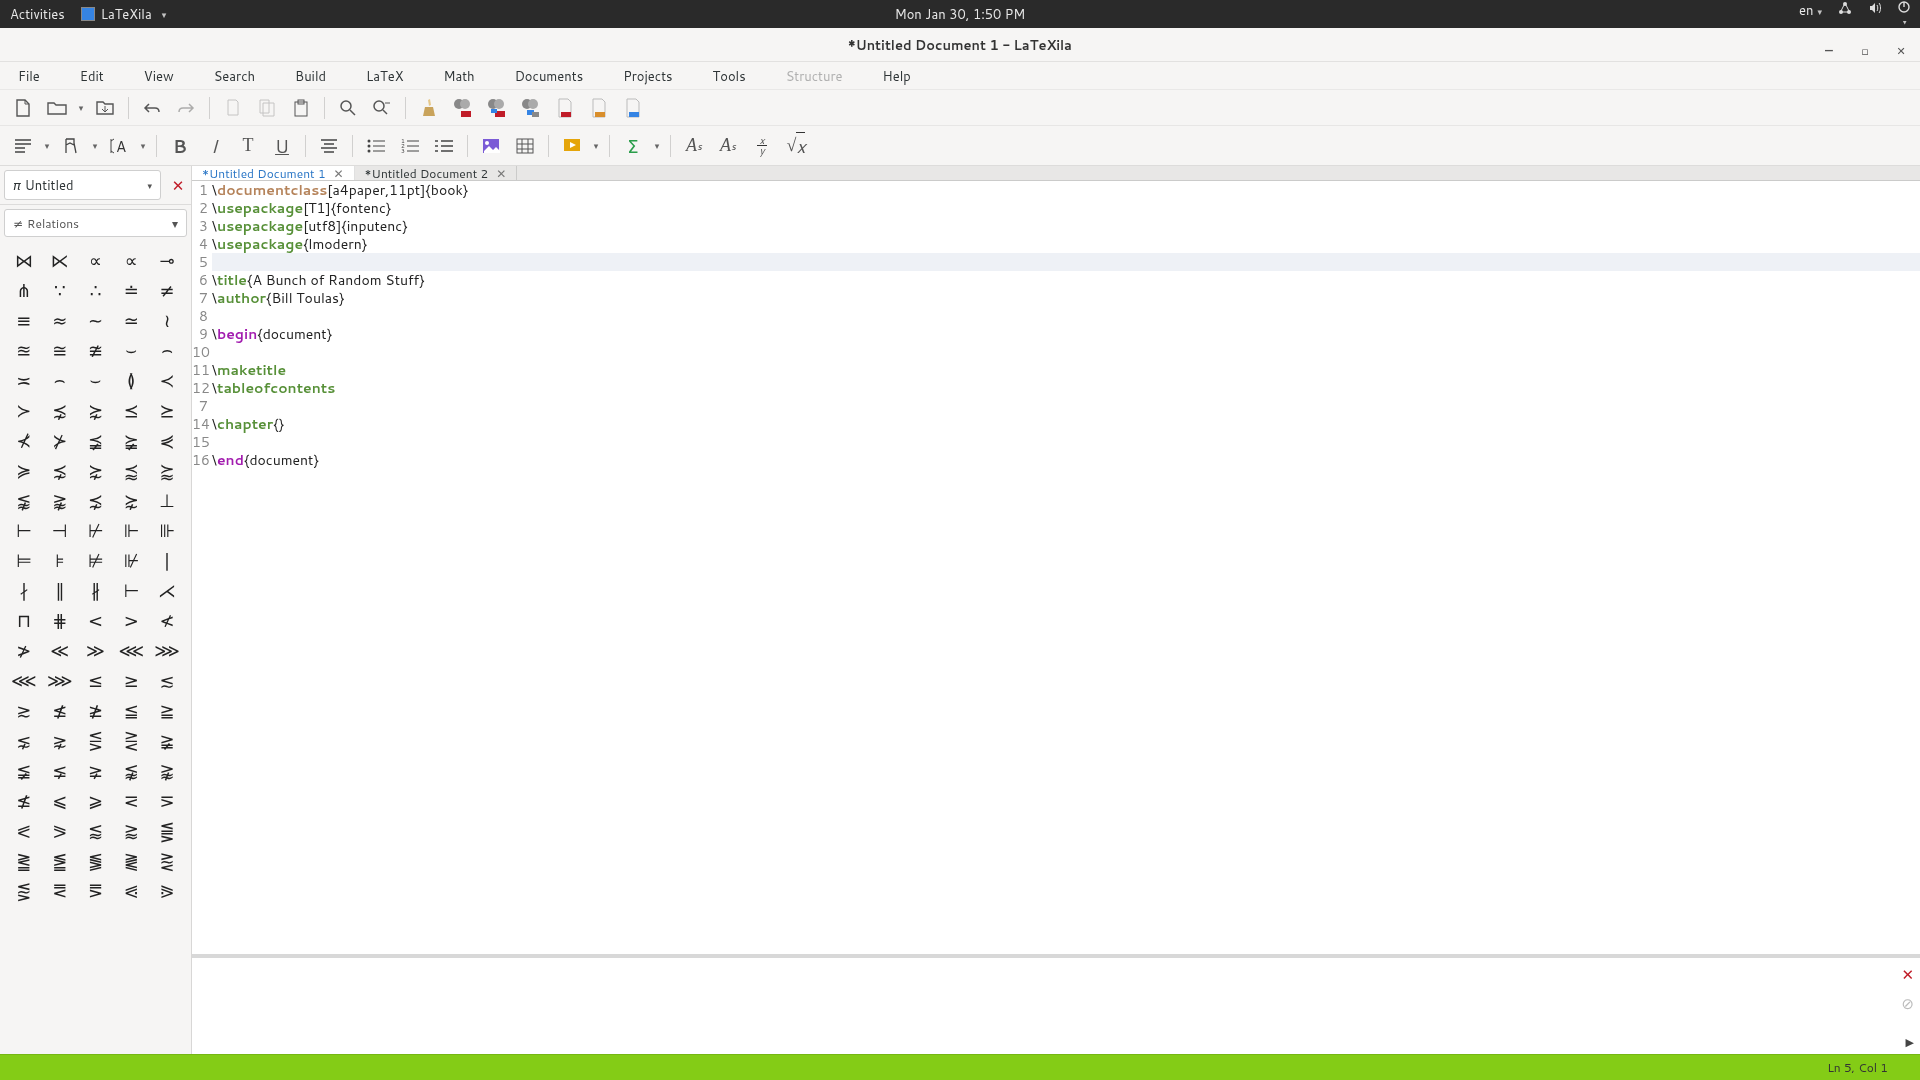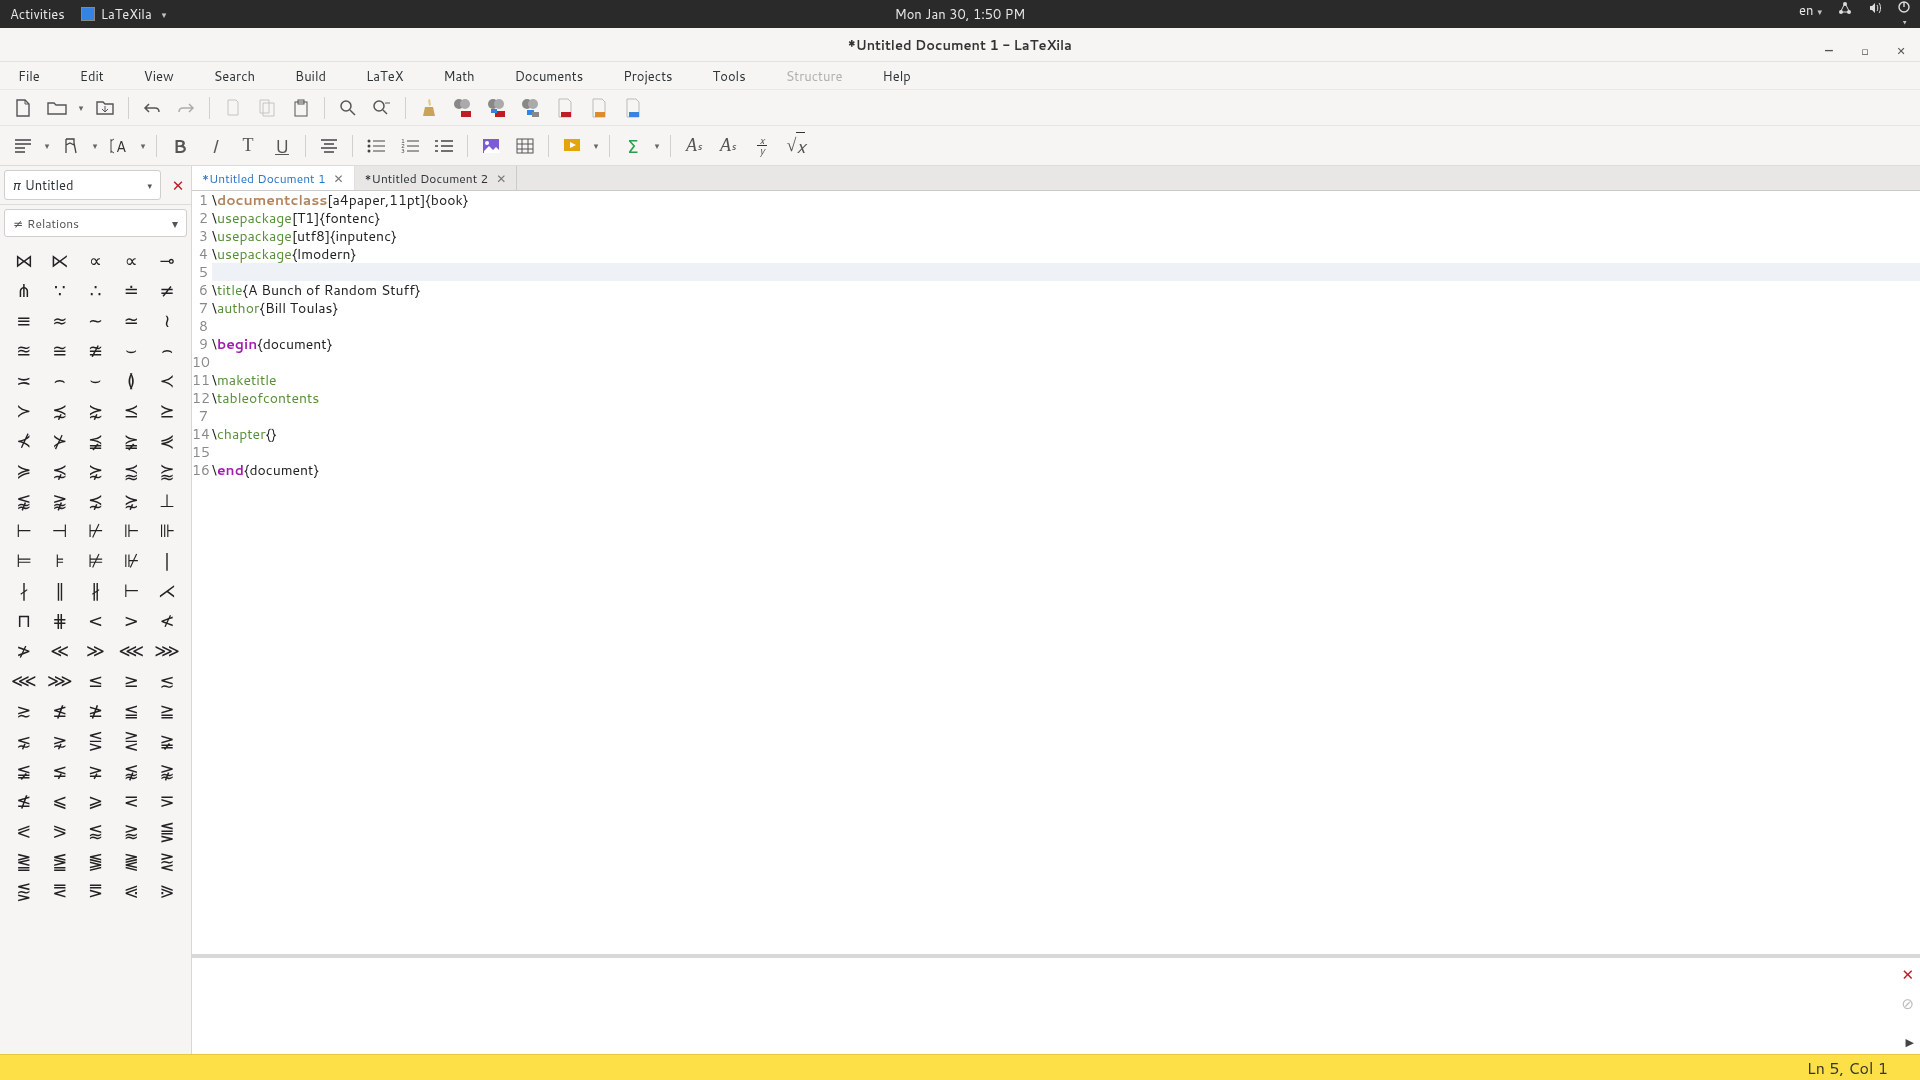--- a/index.html
+++ b/index.html
@@ -43,39 +43,39 @@
 .combo { flex:1; height:30px; background:#fff; border:1px solid #cfcfcf; margin:4px; border-radius:3px; display:flex; align-items:center; padding:0 8px; font-size:13px; cursor:pointer; }
 .combo .caret { margin-left:auto; font-size:9px; color:#555; }
 .closebtn { width:26px; display:flex; align-items:center; justify-content:center; color:#c01c28; font-size:15px; cursor:pointer; }
 .relations-combo { height:28px; background:#fff; border:1px solid #cfcfcf; margin:4px; border-radius:3px; display:flex; align-items:center; padding:0 8px; font-size:12px; color:#555; }
 .symgrid { flex:1; overflow:auto; padding: 4px 6px; }
 .symrow { display:flex; gap:0px; }
 .symcell { width: 36px; height: 30px; display:flex; align-items:center; justify-content:center; font-size:18px; font-family: "DejaVu Sans", serif; cursor:pointer; color:#222; }
 
 
 .editor-wrap { flex:1; display:flex; flex-direction:column; background:#fff; }
-.tabsrow { height:25px; background:#e8e7e6; display:flex; align-items:stretch; border-bottom:1px solid rgba(0,0,0,.12); }
+.tabsrow { height:15px; background:#e8e7e6; display:flex; align-items:stretch; border-bottom:1px solid rgba(0,0,0,.12); }
 .tab { display:flex; align-items:center; padding:0 10px; gap:8px; border-right:1px solid rgba(0,0,0,.12); font-size:12px; cursor:pointer; }
 .tab.active { background:#fff; color:#2a76c6; }
 .tab .x { font-size:12px; color:#777; }
 .editor-split { flex:1; display:flex; flex-direction:column; }
 .codearea { flex:1; display:flex; background:#fff; overflow:auto; }
 .gutter { width: 20px; text-align:right; color:#888; font: 14px/18px "DejaVu Sans Mono", monospace; padding: 0 4px 0 0; background:#fff; user-select:none; }
 .code { flex:1; font: 14px/18px "DejaVu Sans Mono", monospace; white-space:pre; color:#222; }
 .kw { color:#b5835a; font-weight:bold; }
 .br { color:#a21caf; font-weight:bold; }
-.cmd { color:#579038; font-weight:normal; }
+.cmd { color:#579038; font-weight:bold; }
 .curline { background:#eef1f6; display:block; }
 .bottompane { height:100px; background:#fff; border-top:4px solid #d8d8d8; position:relative; }
 .bp-icons { position:absolute; right:6px; top:6px; display:flex; flex-direction:column; gap:8px; }
 .bp-icons span { font-size:15px; cursor:pointer; }
 .bp-expand { position:absolute; right:6px; bottom:4px; font-size:11px; color:#444; }
 
 
-.statusbar { height:26px; background:#fde047; border-top:1px solid rgba(0,0,0,.1); display:flex; align-items:center; justify-content:flex-end; padding:0 32px; font-size:16px; color:#333; }
+.statusbar { height:26px; background:#84cc16; border-top:1px solid rgba(0,0,0,.1); display:flex; align-items:center; justify-content:flex-end; padding:0 32px; font-size:12px; color:#333; }
 
 svg { display:block; }
 </style>
 </head>
 <body>
 
 <div class="sysbar">
   <div class="left">
     <span>Activities</span>
     <span class="app dropdown-caret">

